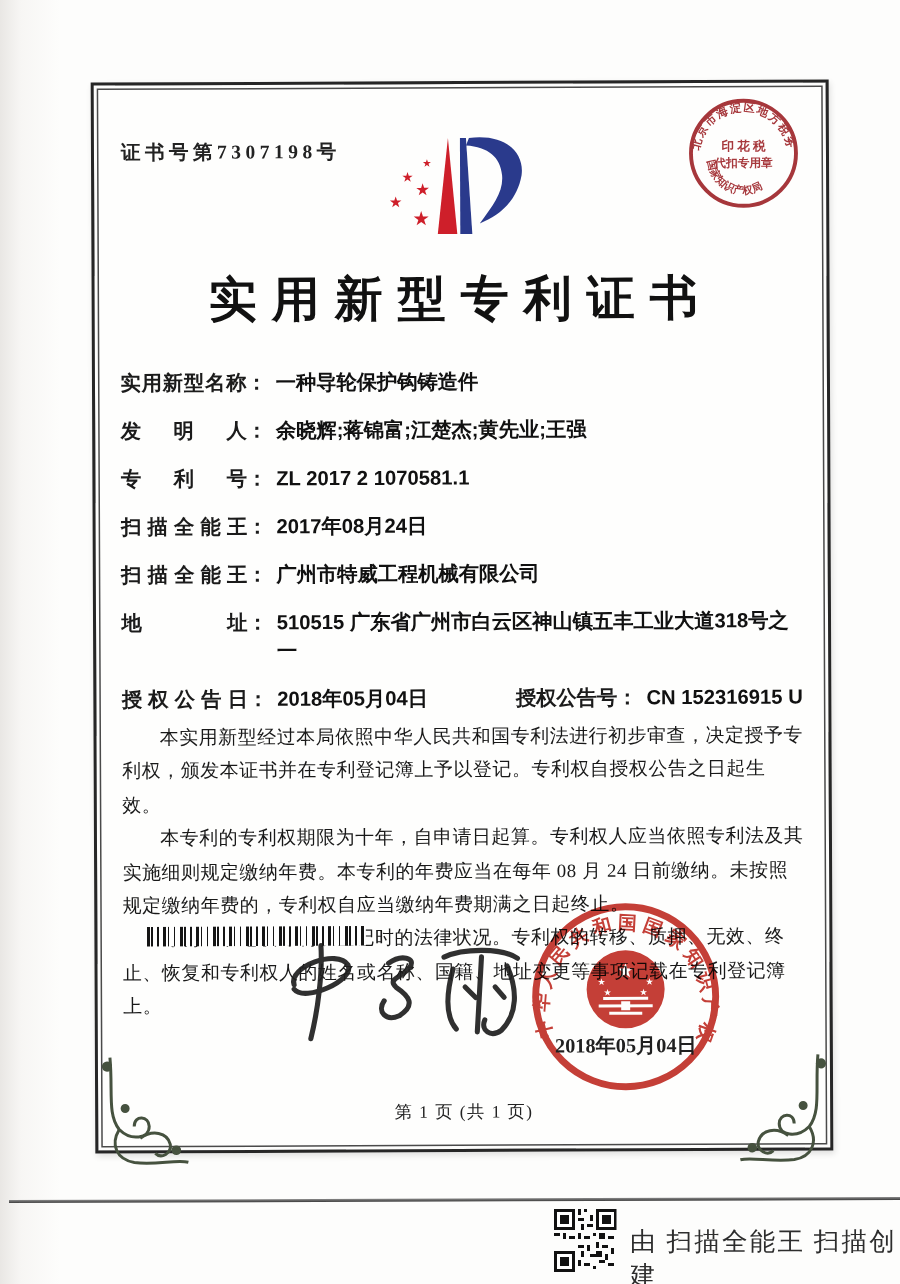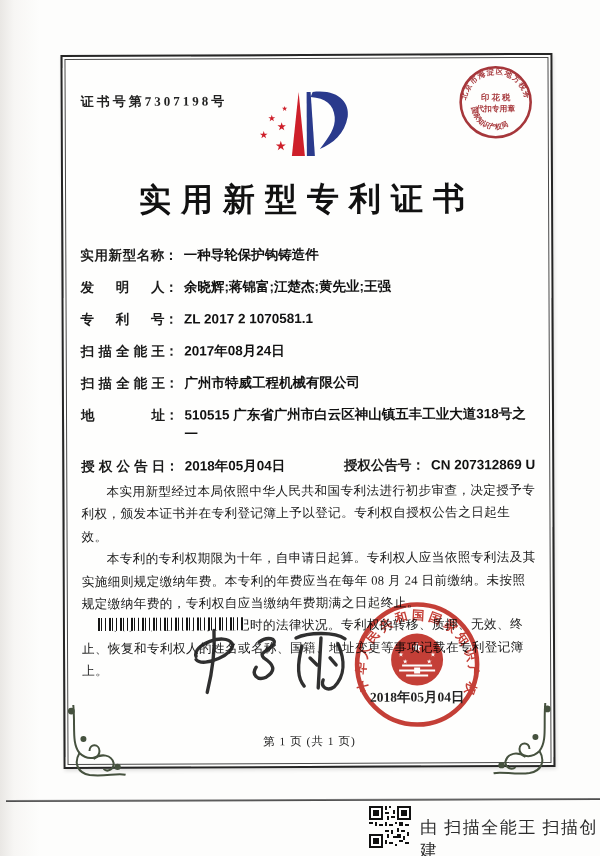--- a/index.html
+++ b/index.html
@@ -130,21 +130,21 @@
       </div>
       <div class="frow frow-split">
         <span class="fgroup">
           <span class="flabel">授权公告日</span>
             <span class="fcolon">：</span>
           <span class="fvalue">2018年05月04日</span>
         </span>
         <span class="fgroup">
           <span class="flabel" style="width:auto;flex:0 0 auto;">授权公告号</span>
             <span class="fcolon">：</span>
-          <span class="fvalue">CN 207312869 U</span>
+          <span class="fvalue">CN 152316915 U</span>
         </span>
       </div>
     </div>
 
     <div class="paras">
       <p>本实用新型经过本局依照中华人民共和国专利法进行初步审查，决定授予专利权，颁发本证书并在专利登记簿上予以登记。专利权自授权公告之日起生效。</p>
       <p>本专利的专利权期限为十年，自申请日起算。专利权人应当依照专利法及其实施细则规定缴纳年费。本专利的年费应当在每年 08 月 24 日前缴纳。未按照规定缴纳年费的，专利权自应当缴纳年费期满之日起终止。</p>
       <p>专利证书记载专利权登记时的法律状况。专利权的转移、质押、无效、终止、恢复和专利权人的姓名或名称、国籍、地址变更等事项记载在专利登记簿上。</p>
     </div>
 

